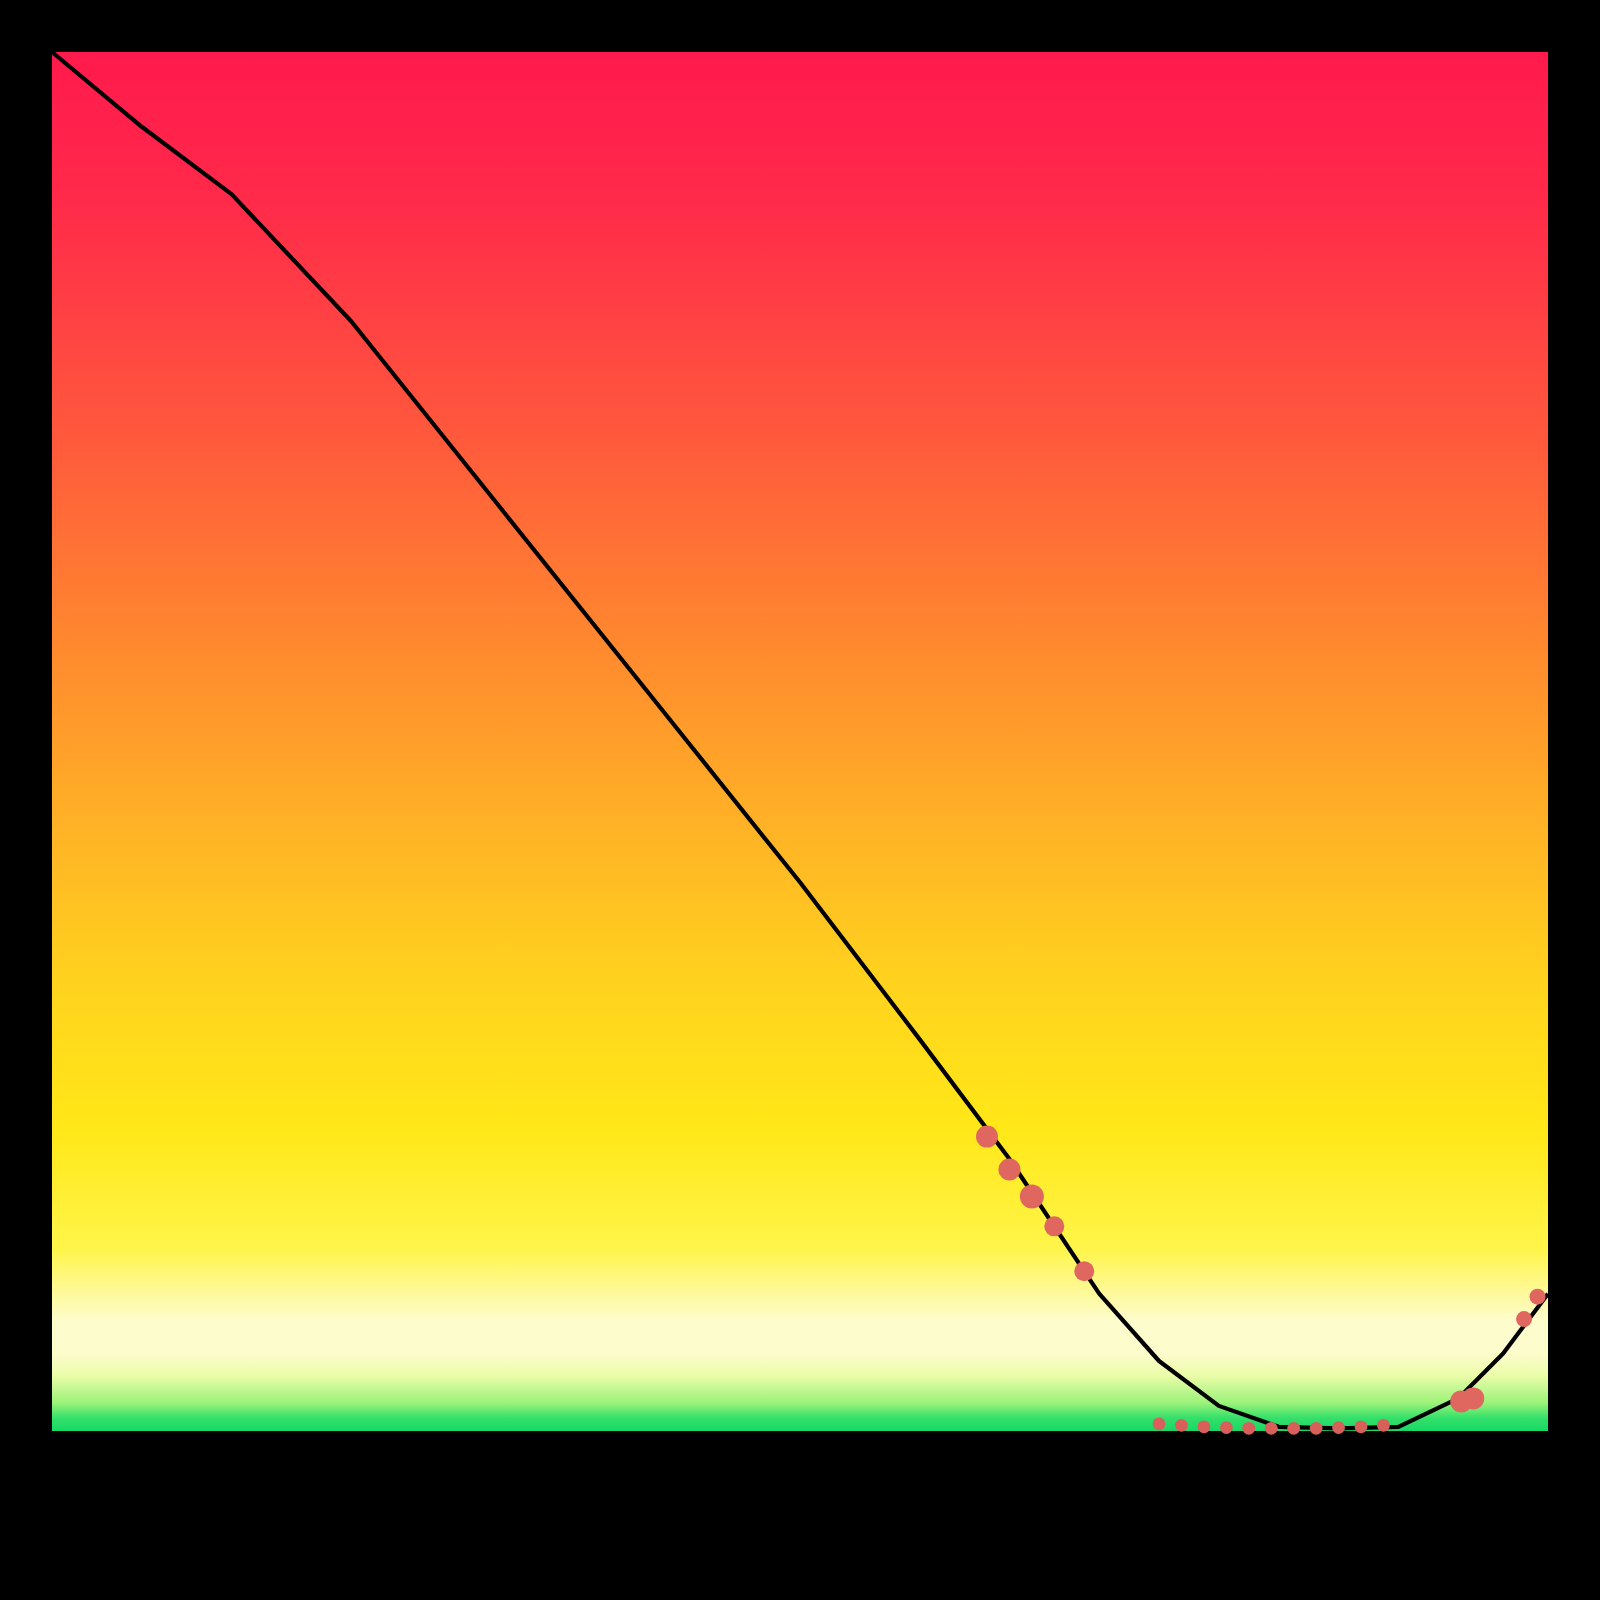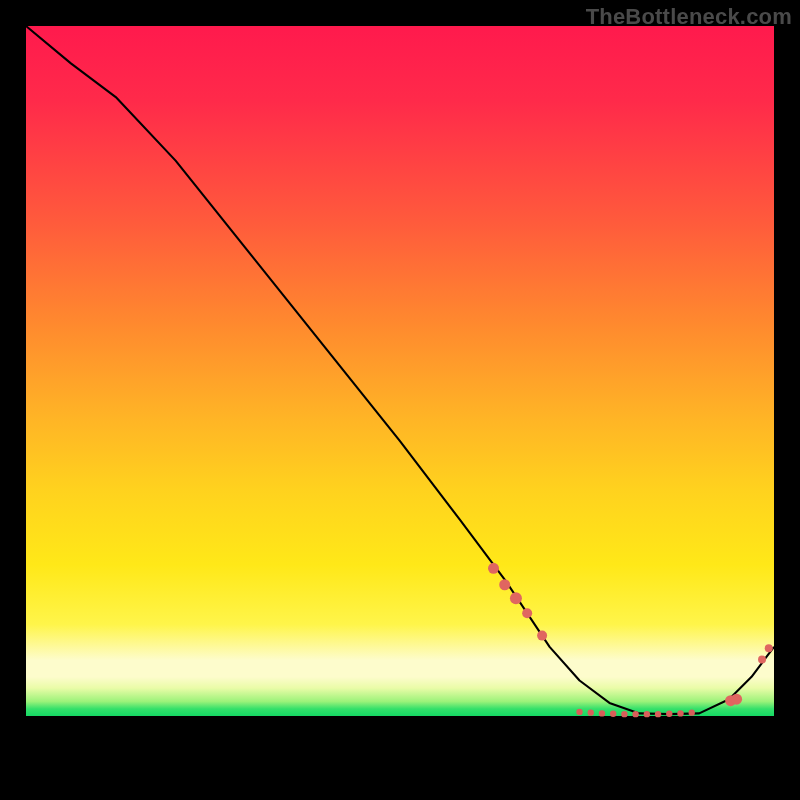--- a/index.html
+++ b/index.html
@@ -76,21 +76,20 @@
   }
   .dot {
     fill: #e06660;
   }
   .dot-sm { fill: #d85f5a; }
 </style>
 </head>
 <body>
 
 <div class="container">
-  <div class="watermark">TheBottleneck.com</div>
 
   <div class="plot-area">
     <div class="gradient"></div>
     <svg class="curve" viewBox="0 0 748 748" preserveAspectRatio="none">
       <path class="line" d="M0.00 0.00 L44.88 37.40 L89.76 71.06 L149.60 134.64 L224.40 228.14 L299.20 321.64 L374.00 415.14 L433.84 493.68 L478.72 553.52 L523.60 620.84 L553.52 654.50 L583.44 676.94 L613.36 687.41 L643.28 688.16 L673.20 687.41 L703.12 673.20 L725.56 650.76 L748.00 620.84"></path>
       <g>
           <circle cx="467.50" cy="542.30" r="5.5" class="dot"></circle>
           <circle cx="478.72" cy="558.76" r="5.5" class="dot"></circle>
           <circle cx="489.94" cy="572.22" r="6" class="dot"></circle>
           <circle cx="501.16" cy="587.18" r="5" class="dot"></circle>

